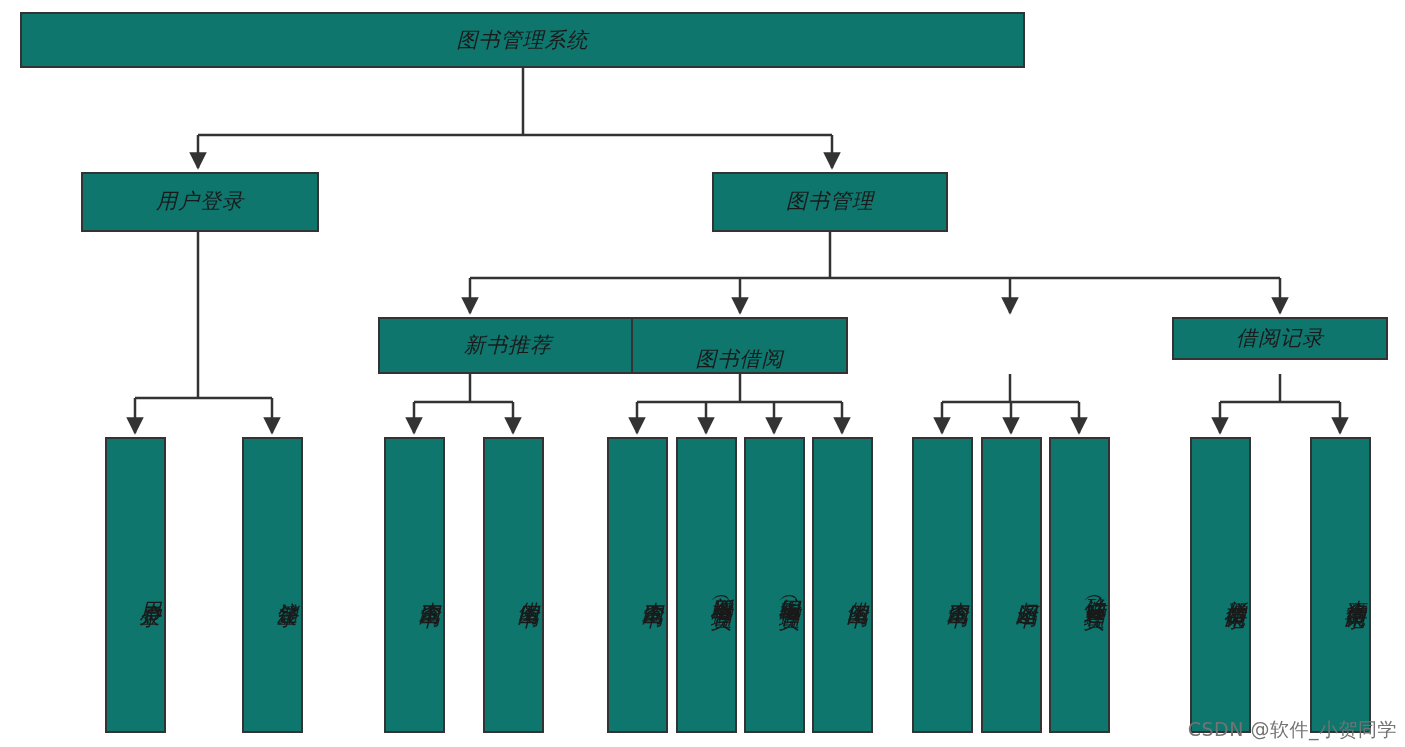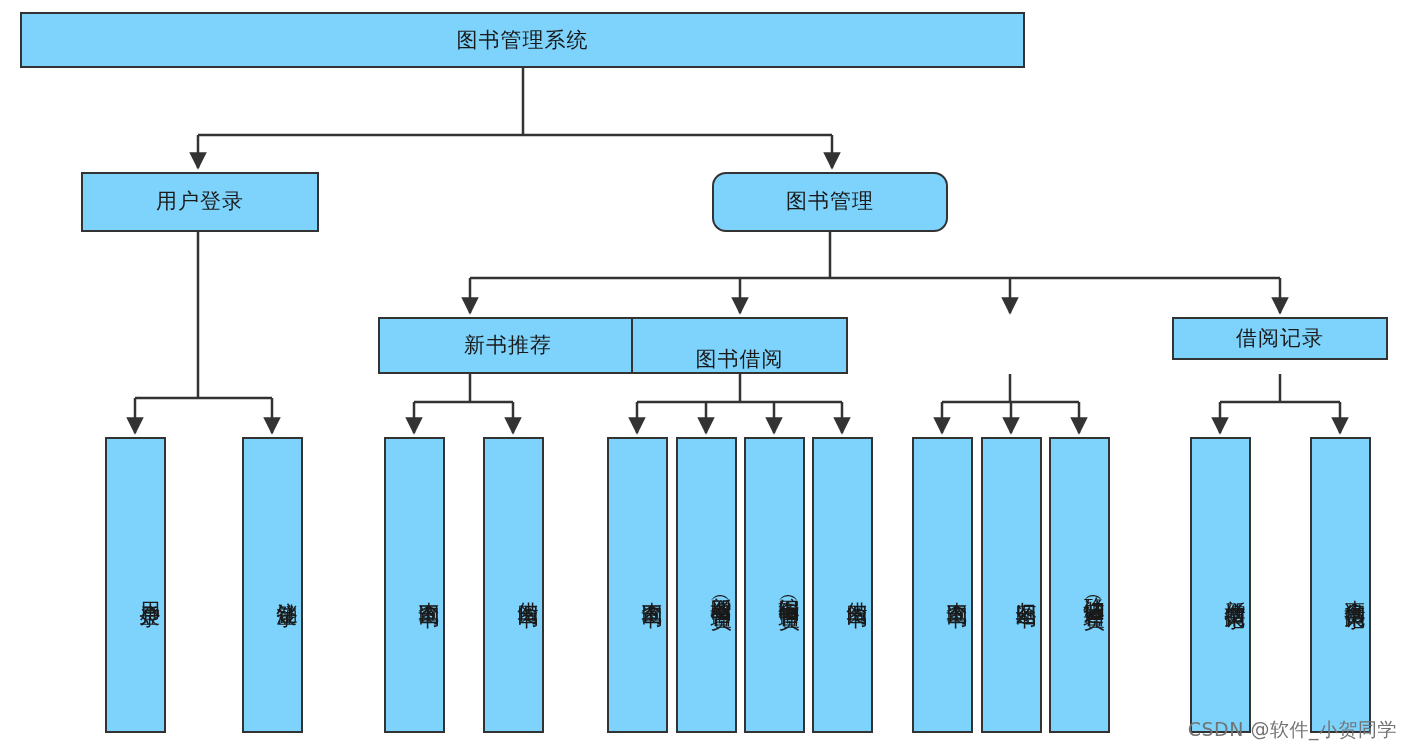--- a/index.html
+++ b/index.html
@@ -22,26 +22,27 @@
     position: absolute;
     left: 0;
     top: 0;
     width: 1405px;
     height: 747px;
     pointer-events: none;
   }
   .node {
     position: absolute;
     box-sizing: border-box;
-    background: #7dd3fc;
+    background: #0f766e;
     border: 2px solid #333333;
     display: flex;
     align-items: center;
     justify-content: center;
     color: #1a1a1a;
+    font-style: italic;
   }
   .node-h {
     font-size: 21px;
     letter-spacing: 1px;
     line-height: 1.2;
     white-space: nowrap;
   }
   .node-root {
     font-size: 21px;
     letter-spacing: 1px;
@@ -124,21 +125,21 @@
   </svg>
 
   <div class="node node-root" style="left:20px; top:12px; width:1005px; height:56px;">
     <span>图书管理系统</span>
   </div>
 
   <div class="node node-h" style="left:81px; top:172px; width:238px; height:60px;">
     <span>用户登录</span>
   </div>
 
-  <div class="node node-h" style="left:712px; top:172px; width:236px; height:60px;border-radius:14px;">
+  <div class="node node-h" style="left:712px; top:172px; width:236px; height:60px;">
     <span>图书管理</span>
   </div>
 
   <div class="node node-h" style="left:378px; top:317px; width:260px; height:57px;">
     <span>新书推荐</span>
   </div>
 
   <div class="node node-h" style="left:631px; top:317px; width:217px; height:57px;align-items:flex-end;">
     <span>图书借阅</span>
   </div>

